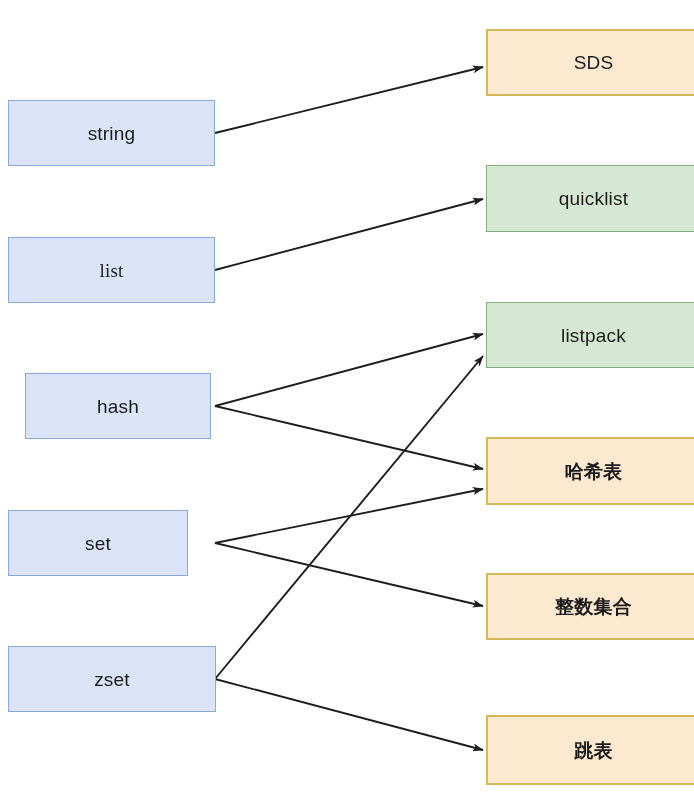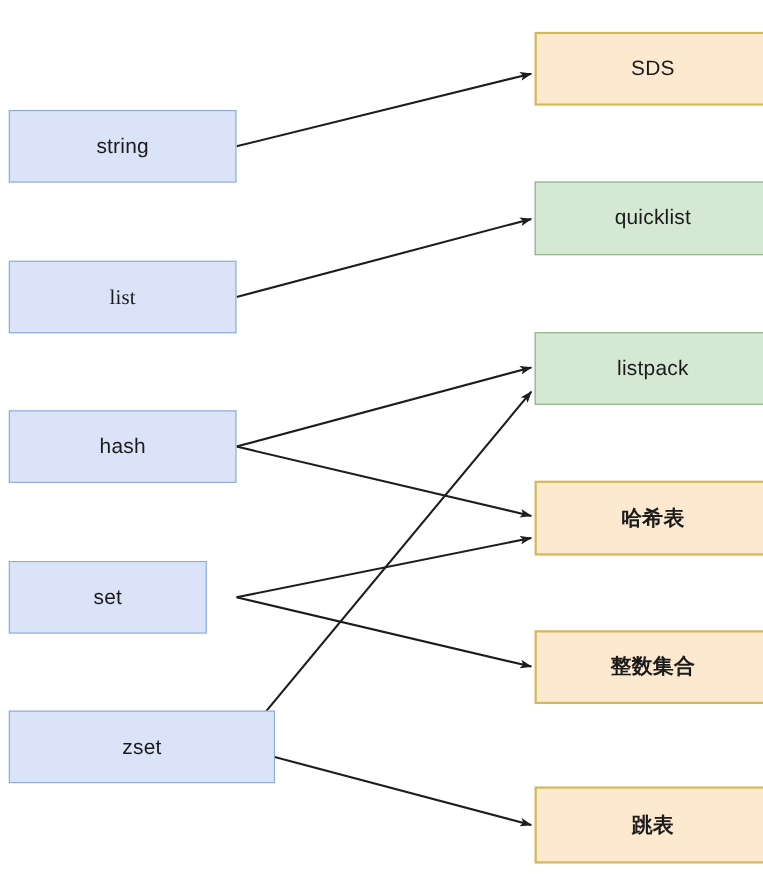--- a/index.html
+++ b/index.html
@@ -95,27 +95,27 @@
       </g>
   </svg>
 
   <div id="left-column">
       <div class="node type" style="left: 8px; top: 100px; width: 207px; height: 66px;">
         <span>string</span>
       </div>
       <div class="node type" style="left: 8px; top: 237px; width: 207px; height: 66px; font-family: Liberation Serif, serif;">
         <span>list</span>
       </div>
-      <div class="node type" style="left: 8px; top: 373px; width: 207px; height: 66px; text-align: center;">
+      <div class="node type" style="left: 25px; top: 373px; width: 186px; height: 66px; text-align: center;">
         <span>hash</span>
       </div>
       <div class="node type" style="left: 8px; top: 510px; width: 180px; height: 66px;">
         <span>set</span>
       </div>
-      <div class="node type" style="left: 8px; top: 646px; width: 242px; height: 66px;">
+      <div class="node type" style="left: 8px; top: 646px; width: 208px; height: 66px;">
         <span>zset</span>
       </div>
     </div>
   <div id="right-column">
       <div class="node orange" style="left: 486px; top: 29px; width: 215px; height: 67px;">
         <span>SDS</span>
       </div>
       <div class="node green" style="left: 486px; top: 165px; width: 215px; height: 67px;">
         <span>quicklist</span>
       </div>

